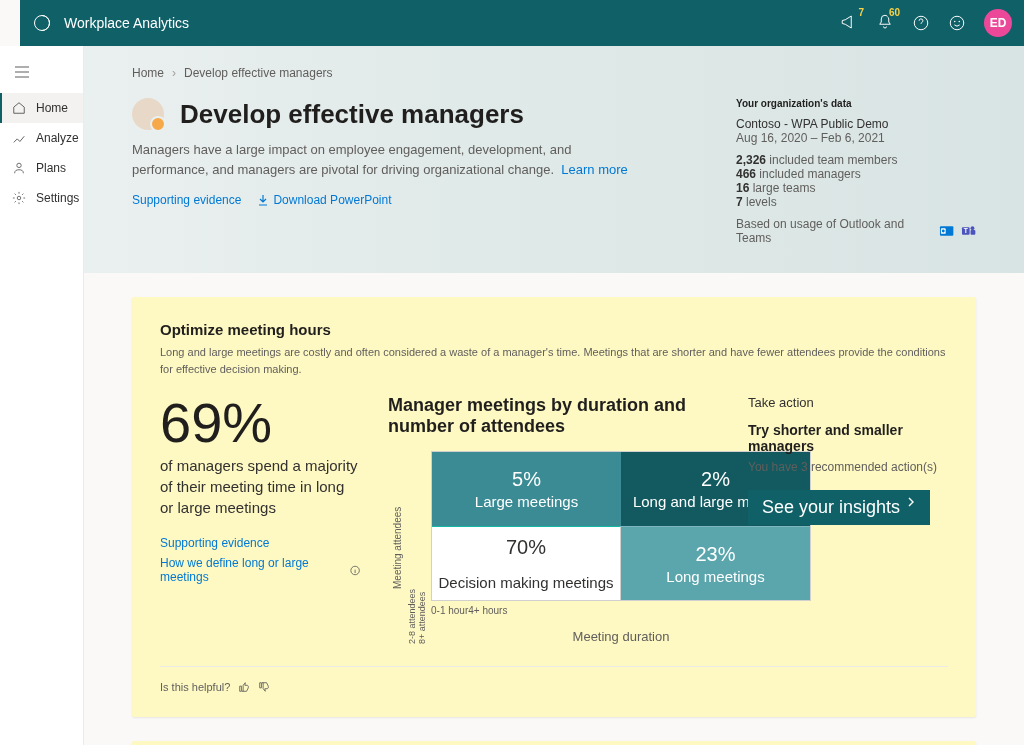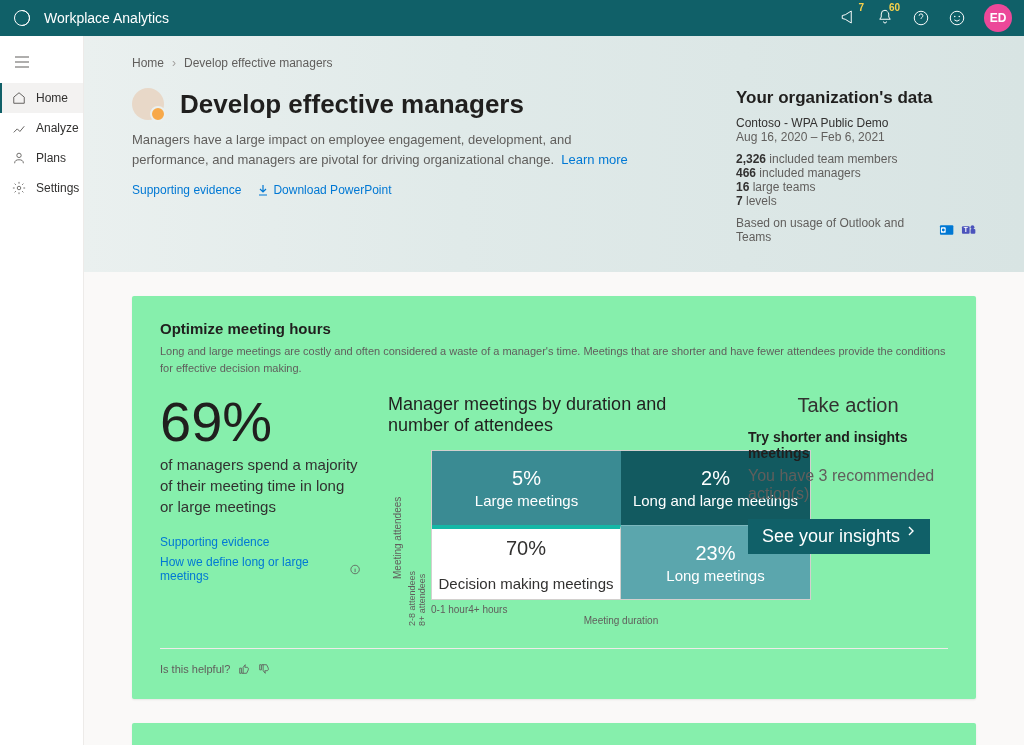--- a/index.html
+++ b/index.html
@@ -1,18 +1,18 @@
 <!DOCTYPE html>
 <html><head>
 <meta charset="utf-8">
 <style>
 * { margin: 0; padding: 0; box-sizing: border-box; font-family: "Segoe UI", -apple-system, sans-serif; }
 body { background: #faf9f8; color: #323130; font-size: 14px; }
 
-.topbar { background: #106068; color: #fff; height: 36px; display: flex; align-items: center; padding: 0 12px; justify-content: space-between; }
+.topbar { background: #106068; color: #fff; height: 46px; display: flex; align-items: center; padding: 0 12px; justify-content: space-between; margin-left: 20px; }
 .topbar-left { display: flex; align-items: center; gap: 12px; }
 .waffle { width: 20px; height: 20px; fill: #fff; }
 .app-title { font-size: 14px; font-weight: 400; }
 .topbar-right { display: flex; align-items: center; gap: 18px; }
 .topbar-icon { width: 18px; height: 18px; fill: #fff; position: relative; cursor: pointer; }
 .badge { position: absolute; top: -6px; right: -8px; background: #106068; color: #f7d14a; font-size: 10px; font-weight: 600; padding: 0 2px; border-radius: 4px; }
 .avatar { width: 28px; height: 28px; border-radius: 50%; background: #ec4899; color: #fff; display: flex; align-items: center; justify-content: center; font-size: 12px; font-weight: 600; }
 
 .layout { display: flex; min-height: calc(100vh - 48px); }
 .sidebar { width: 84px; background: #fff; border-right: 1px solid #edebe9; padding-top: 8px; flex-shrink: 0; display: flex; flex-direction: column; }
@@ -38,61 +38,61 @@
 .persona-icon { width: 32px; height: 32px; border-radius: 50%; background: #e8d8c8; position: relative; }
 .persona-icon::after { content: ""; position: absolute; width: 12px; height: 12px; border-radius: 50%; background: #f7a94a; border: 2px solid #eaf0ef; bottom: -2px; right: -2px; }
 .hero-title { font-size: 26px; font-weight: 600; color: #201f1e; }
 .hero-desc { font-size: 13px; color: #605e5c; line-height: 1.5; max-width: 500px; }
 .hero-desc a { color: #0078d4; text-decoration: none; cursor: pointer; }
 .hero-links { margin-top: 14px; display: flex; gap: 16px; font-size: 12px; }
 .hero-links a { color: #0078d4; text-decoration: none; cursor: pointer; display: flex; align-items: center; gap: 4px; }
 .hero-links svg { width: 12px; height: 12px; fill: #0078d4; }
 
 .org-data { width: 240px; font-size: 12px; color: #605e5c; flex-shrink: 0; }
-.org-data h3 { font-size: 17px; font-weight: 600; color: #201f1e; margin-bottom: 8px; }
+.org-data h3 { font-size: 10px; font-weight: 600; color: #201f1e; margin-bottom: 8px; }
 .org-data .org { font-size: 12px; color: #323130; }
 .org-data .date { margin-bottom: 8px; }
 .org-data .stat b { color: #323130; font-weight: 600; margin-top: 24px; }
 .org-data .based { margin-top: 8px; display: flex; align-items: center; gap: 6px; }
 .ms-icon { width: 16px; height: 16px; }
 
-.card { background: #86efac; margin: 24px 48px 0; padding: 24px 28px; border-radius: 2px; box-shadow: 0 1px 2px rgba(0,0,0,0.08); }
+.card { background: #fef9c3; margin: 24px 48px 0; padding: 24px 28px; border-radius: 2px; box-shadow: 0 1px 2px rgba(0,0,0,0.08); }
 .card-header { margin-bottom: 6px; }
 .card-title { font-size: 15px; font-weight: 600; color: #201f1e; }
 .card-sub { font-size: 11px; color: #605e5c; margin-bottom: 18px; line-height: 1.5; }
 
 .card-body { display: flex; gap: 28px; align-items: flex-start; }
 .insight-col { width: 200px; flex-shrink: 0; }
 .big-pct { font-size: 56px; font-weight: 300; color: #201f1e; line-height: 1; }
 .insight-text { font-size: 15px; color: #323130; margin-top: 4px; line-height: 1.4; }
 .insight-links { margin-top: 18px; font-size: 12px; }
 .insight-links a { color: #0078d4; text-decoration: none; display: flex; align-items: center; gap: 4px; cursor: pointer; margin-bottom: 6px; }
 .insight-links svg { width: 11px; height: 11px; fill: #605e5c; }
 
 .viz-col { flex: 1; min-width: 0; }
-.viz-title { font-size: 18px; font-weight: 400; color: #201f1e; margin-bottom: 14px; }
+.viz-title { font-size: 18px; font-weight: 700; color: #201f1e; margin-bottom: 14px; }
 
 .matrix-wrap { display: flex; align-items: stretch; }
 .y-axis-label { writing-mode: vertical-rl; transform: rotate(180deg); font-size: 10px; color: #605e5c; text-align: center; padding-right: 4px; }
 .y-ticks { display: flex; flex-direction: column; justify-content: space-around; font-size: 9px; color: #605e5c; writing-mode: vertical-rl; transform: rotate(180deg); padding: 0 4px; }
 .matrix { display: grid; grid-template-columns: 1fr 1fr; grid-template-rows: 1fr 1fr; border: 1px solid #d2d0ce; width: 380px; height: 150px; }
 .cell { display: flex; flex-direction: column; align-items: center; justify-content: center; font-size: 11px; text-align: center; padding: 4px; }
 .cell-pct { font-size: 20px; font-weight: 400; }
 .cell-label { font-size: 15px; margin-top: 2px; }
 .c1 { background: #3a8b93; color: #fff; }
 .c2 { background: #125a60; color: #fff; }
-.c3 { background: #fff; color: #323130; border-top: 4px solid #14b8a6; border-right: 1px solid #d2d0ce; gap: 13px; }
+.c3 { background: #fff; color: #323130; border-top: 1px solid #14b8a6; border-right: 1px solid #d2d0ce; gap: 13px; }
 .c4 { background: #5ba6ad; color: #fff; border-top: 1px solid rgba(255,255,255,0.2); }
 .x-ticks { display: flex; justify-content: flex-start; font-size: 10px; color: #605e5c; width: 380px; margin: 4px 0 0 auto; }
-.x-axis-label { text-align: center; font-size: 10px; color: #605e5c; margin-top: 0; }
+.x-axis-label { text-align: center; font-size: 13px; color: #605e5c; margin-top: 13px; }
 
 .action-col { width: 200px; flex-shrink: 0; }
-.action-title { font-size: 20px; font-weight: 400; margin-bottom: 12px; text-align: center; }
+.action-title { font-size: 13px; font-weight: 400; margin-bottom: 12px; }
 .action-sub { font-size: 14px; font-weight: 600; color: #201f1e; margin-bottom: 6px; }
-.action-desc { font-size: 16px; color: #605e5c; margin-bottom: 16px; }
+.action-desc { font-size: 12px; color: #605e5c; margin-bottom: 16px; }
 .action-btn { background: #106068; color: #fff; border: none; padding: 7px 14px; font-size: 18px; cursor: pointer; display: inline-flex; align-items: flex-start; gap: 6px; }
 .action-btn svg { width: 10px; height: 10px; fill: #fff; }
 
 .helpful { margin-top: 22px; font-size: 11px; color: #605e5c; display: flex; align-items: center; gap: 8px; border-top: 1px solid #edebe9; padding-top: 14px; }
 .helpful svg { width: 12px; height: 12px; fill: #605e5c; cursor: pointer; }
 </style>
 </head>
 <body>
 
 <div class="topbar">
@@ -278,21 +278,21 @@
               <div class="x-ticks">
                 <span>0-1 hour</span>
                 <span>4+ hours</span>
               </div>
               <div class="x-axis-label">Meeting duration</div>
             </div>
           </div>
         </div>
         <div class="action-col">
           <div class="action-title">Take action</div>
-          <div class="action-sub">Try shorter and insights meetings</div>
+          <div class="action-sub">Try shorter and smaller managers</div>
           <div class="action-desc">You have 3 recommended action(s)</div>
           <button class="action-btn">
             <span>See your insights</span>
             <svg viewBox="0 0 10 10">
                 <path d="M3 1l4 4-4 4" fill="none" stroke="#fff" stroke-width="1.4"></path>
               </svg>
           </button>
         </div>
       </div>
       <div class="helpful">

